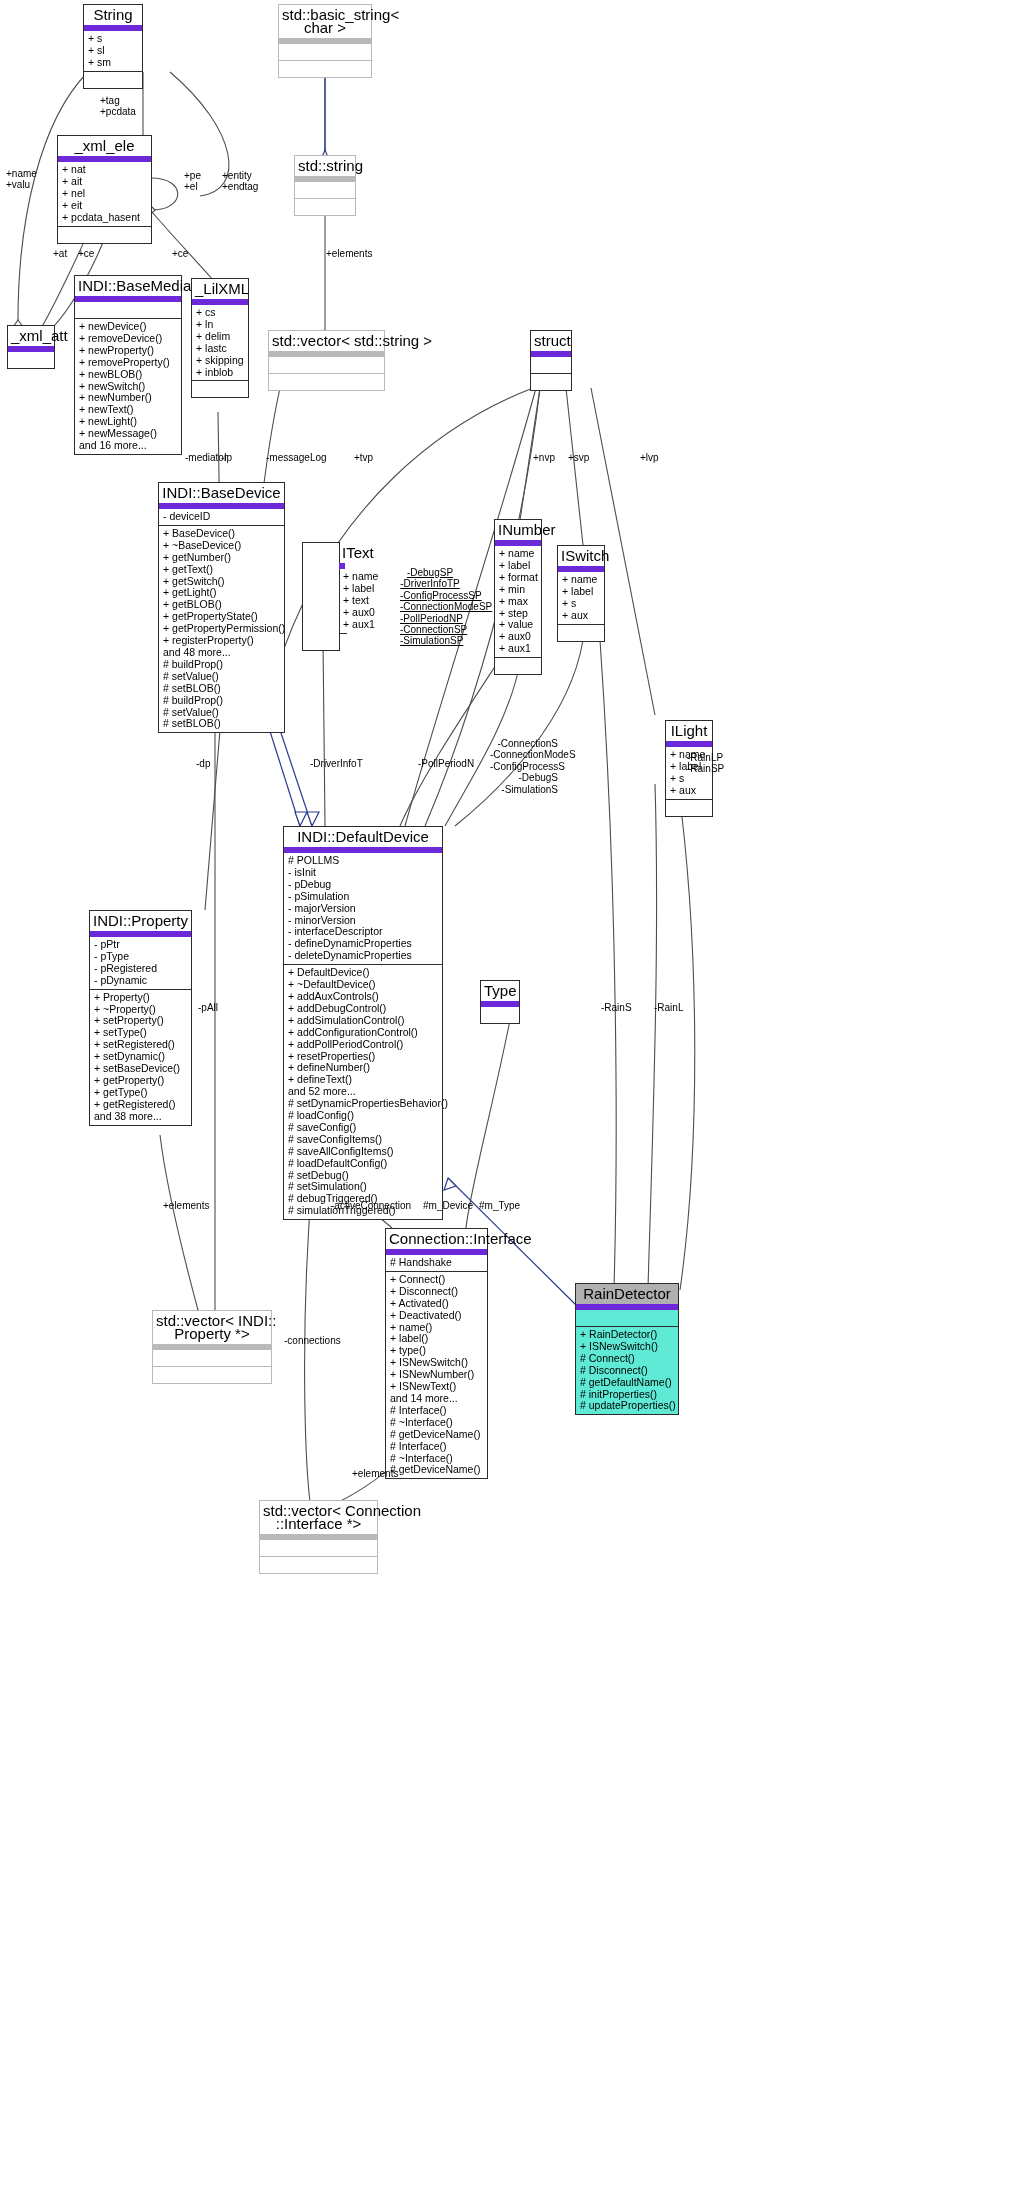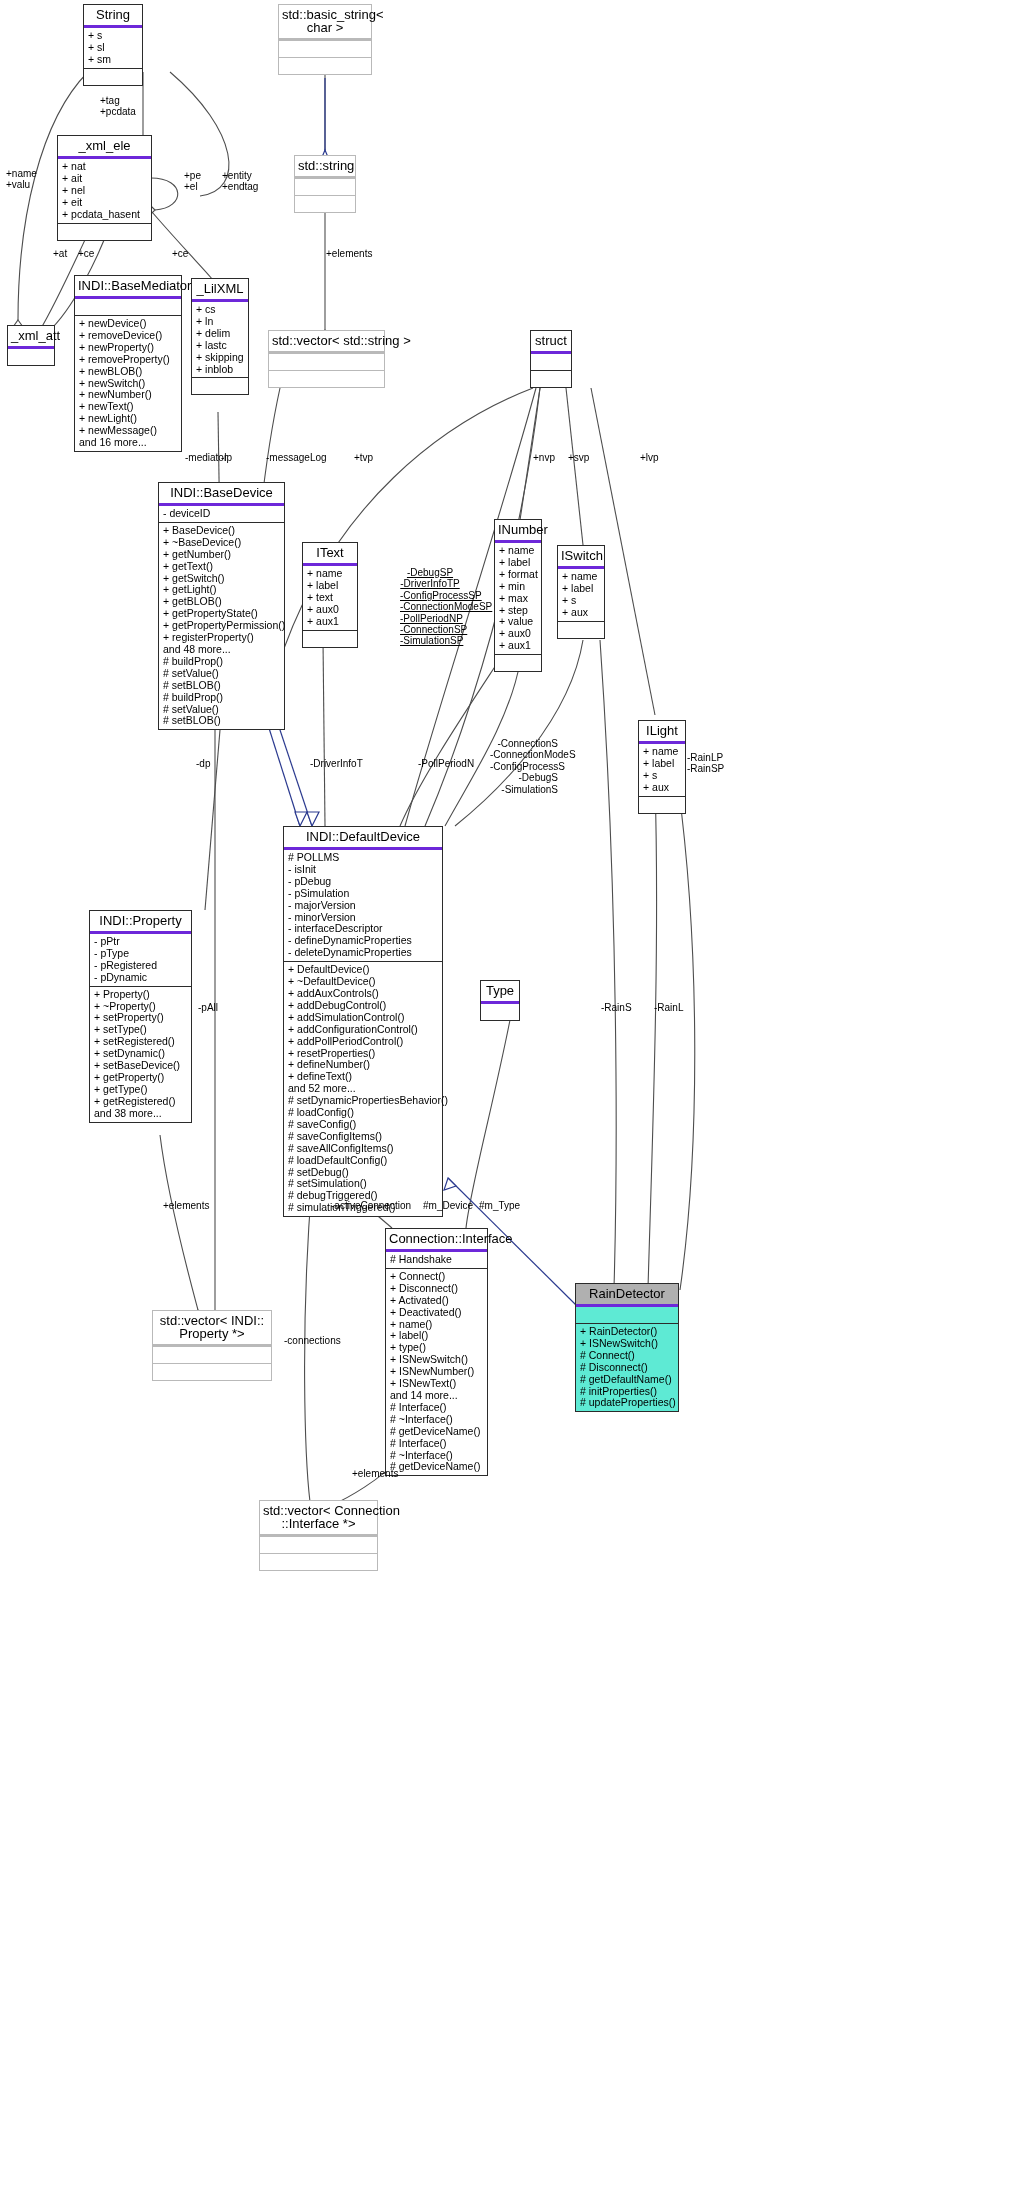--- a/index.html
+++ b/index.html
@@ -1,22 +1,22 @@
 <!DOCTYPE html>
 <html><head>
 <meta charset="utf-8">
 <style>
   html,body{margin:0;padding:0;background:#ffffff;}
   body{font-family:"Liberation Sans",sans-serif;}
   #canvas{position:relative;width:1029px;height:2193px;background:#fff;overflow:hidden;}
 
   .node{position:absolute;box-sizing:border-box;background:#ffffff;border:1px solid #2b2b2b;}
   .node .title{
-    font-size:13px;line-height:13px;text-align:center;padding:3px 3px 4px 3px;
-    border-bottom:3px solid #6d28d9;white-space:nowrap;color:#000;
+    font-size:15px;line-height:13px;text-align:center;padding:3px 3px 4px 3px;
+    border-bottom:6px solid #6d28d9;white-space:nowrap;color:#000;
   }
   .node .sect{
     border-bottom:1px solid #2b2b2b;padding:2px 4px;font-size:10.5px;line-height:11.9px;color:#000;
   }
   .node .sect:last-child{border-bottom:none;}
   .node .sect.empty{min-height:12px;}
   .node .row{white-space:nowrap;}
 
   .node.faded{border-color:#b9b9b9;}
   .node.faded .title,.node.faded .sect{border-bottom-color:#b9b9b9;}
@@ -232,21 +232,21 @@
       <div class="row">and 48 more...</div>
       <div class="row"># buildProp()</div>
       <div class="row"># setValue()</div>
       <div class="row"># setBLOB()</div>
       <div class="row"># buildProp()</div>
       <div class="row"># setValue()</div>
       <div class="row"># setBLOB()</div>
     </div>
   </div>
 
-  <div class="node" style="left:302px;top:542px;width:56px;">
+  <div class="node" style="left:302px;top:542px;width:32px;padding-left:36px;">
     <div class="title">IText</div>
     <div class="sect">
       <div class="row">+ name</div>
       <div class="row">+ label</div>
       <div class="row">+ text</div>
       <div class="row">+ aux0</div>
       <div class="row">+ aux1</div>
     </div>
     <div class="sect empty"></div>
   </div>
@@ -271,21 +271,21 @@
     <div class="title">ISwitch</div>
     <div class="sect">
       <div class="row">+ name</div>
       <div class="row">+ label</div>
       <div class="row">+ s</div>
       <div class="row">+ aux</div>
     </div>
     <div class="sect empty"></div>
   </div>
 
-  <div class="node" style="left:638px;top:720px;width:48px;">
+  <div class="node" style="left:665px;top:720px;width:48px;">
     <div class="title">ILight</div>
     <div class="sect">
       <div class="row">+ name</div>
       <div class="row">+ label</div>
       <div class="row">+ s</div>
       <div class="row">+ aux</div>
     </div>
     <div class="sect empty"></div>
   </div>
 

